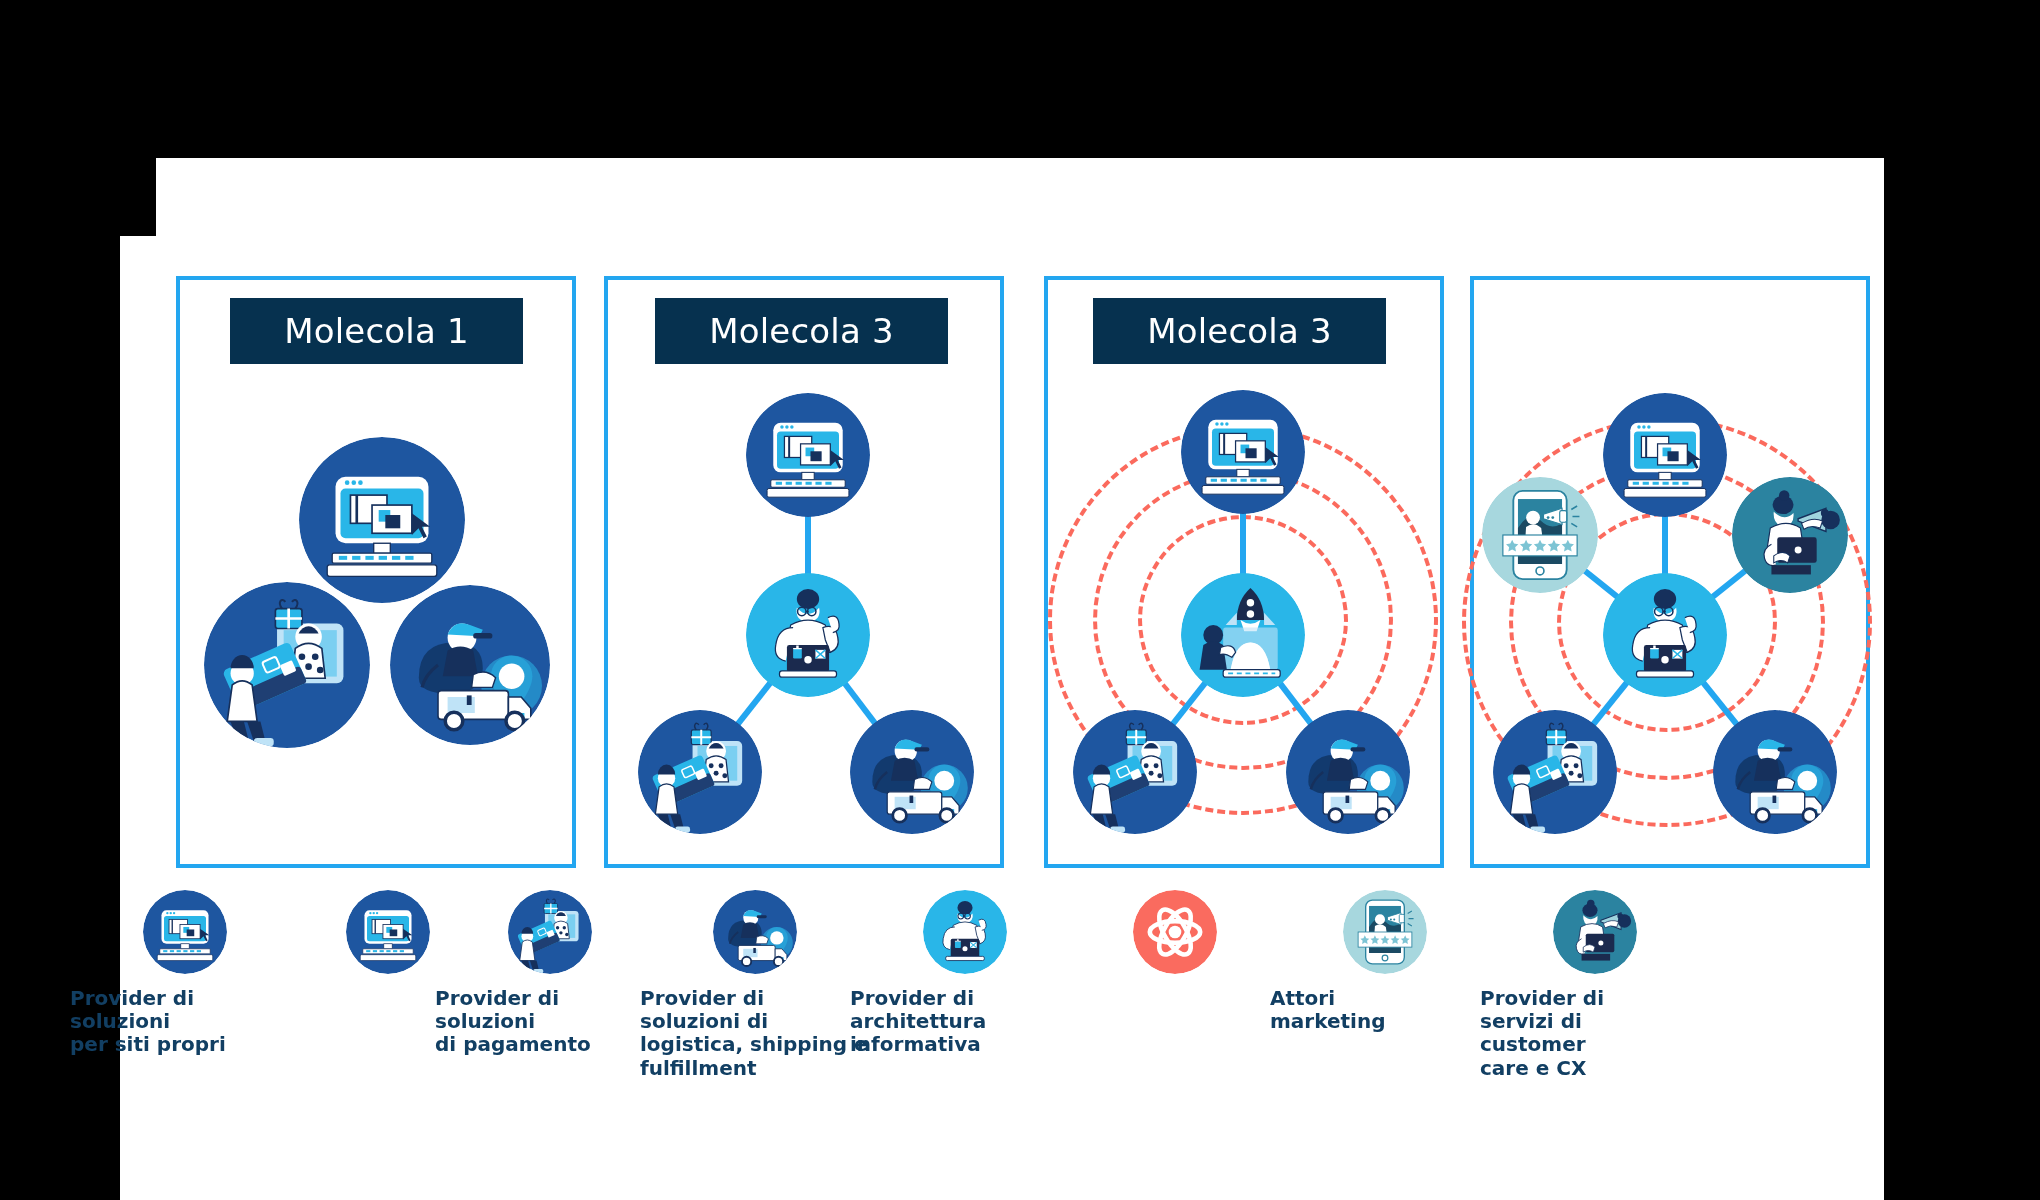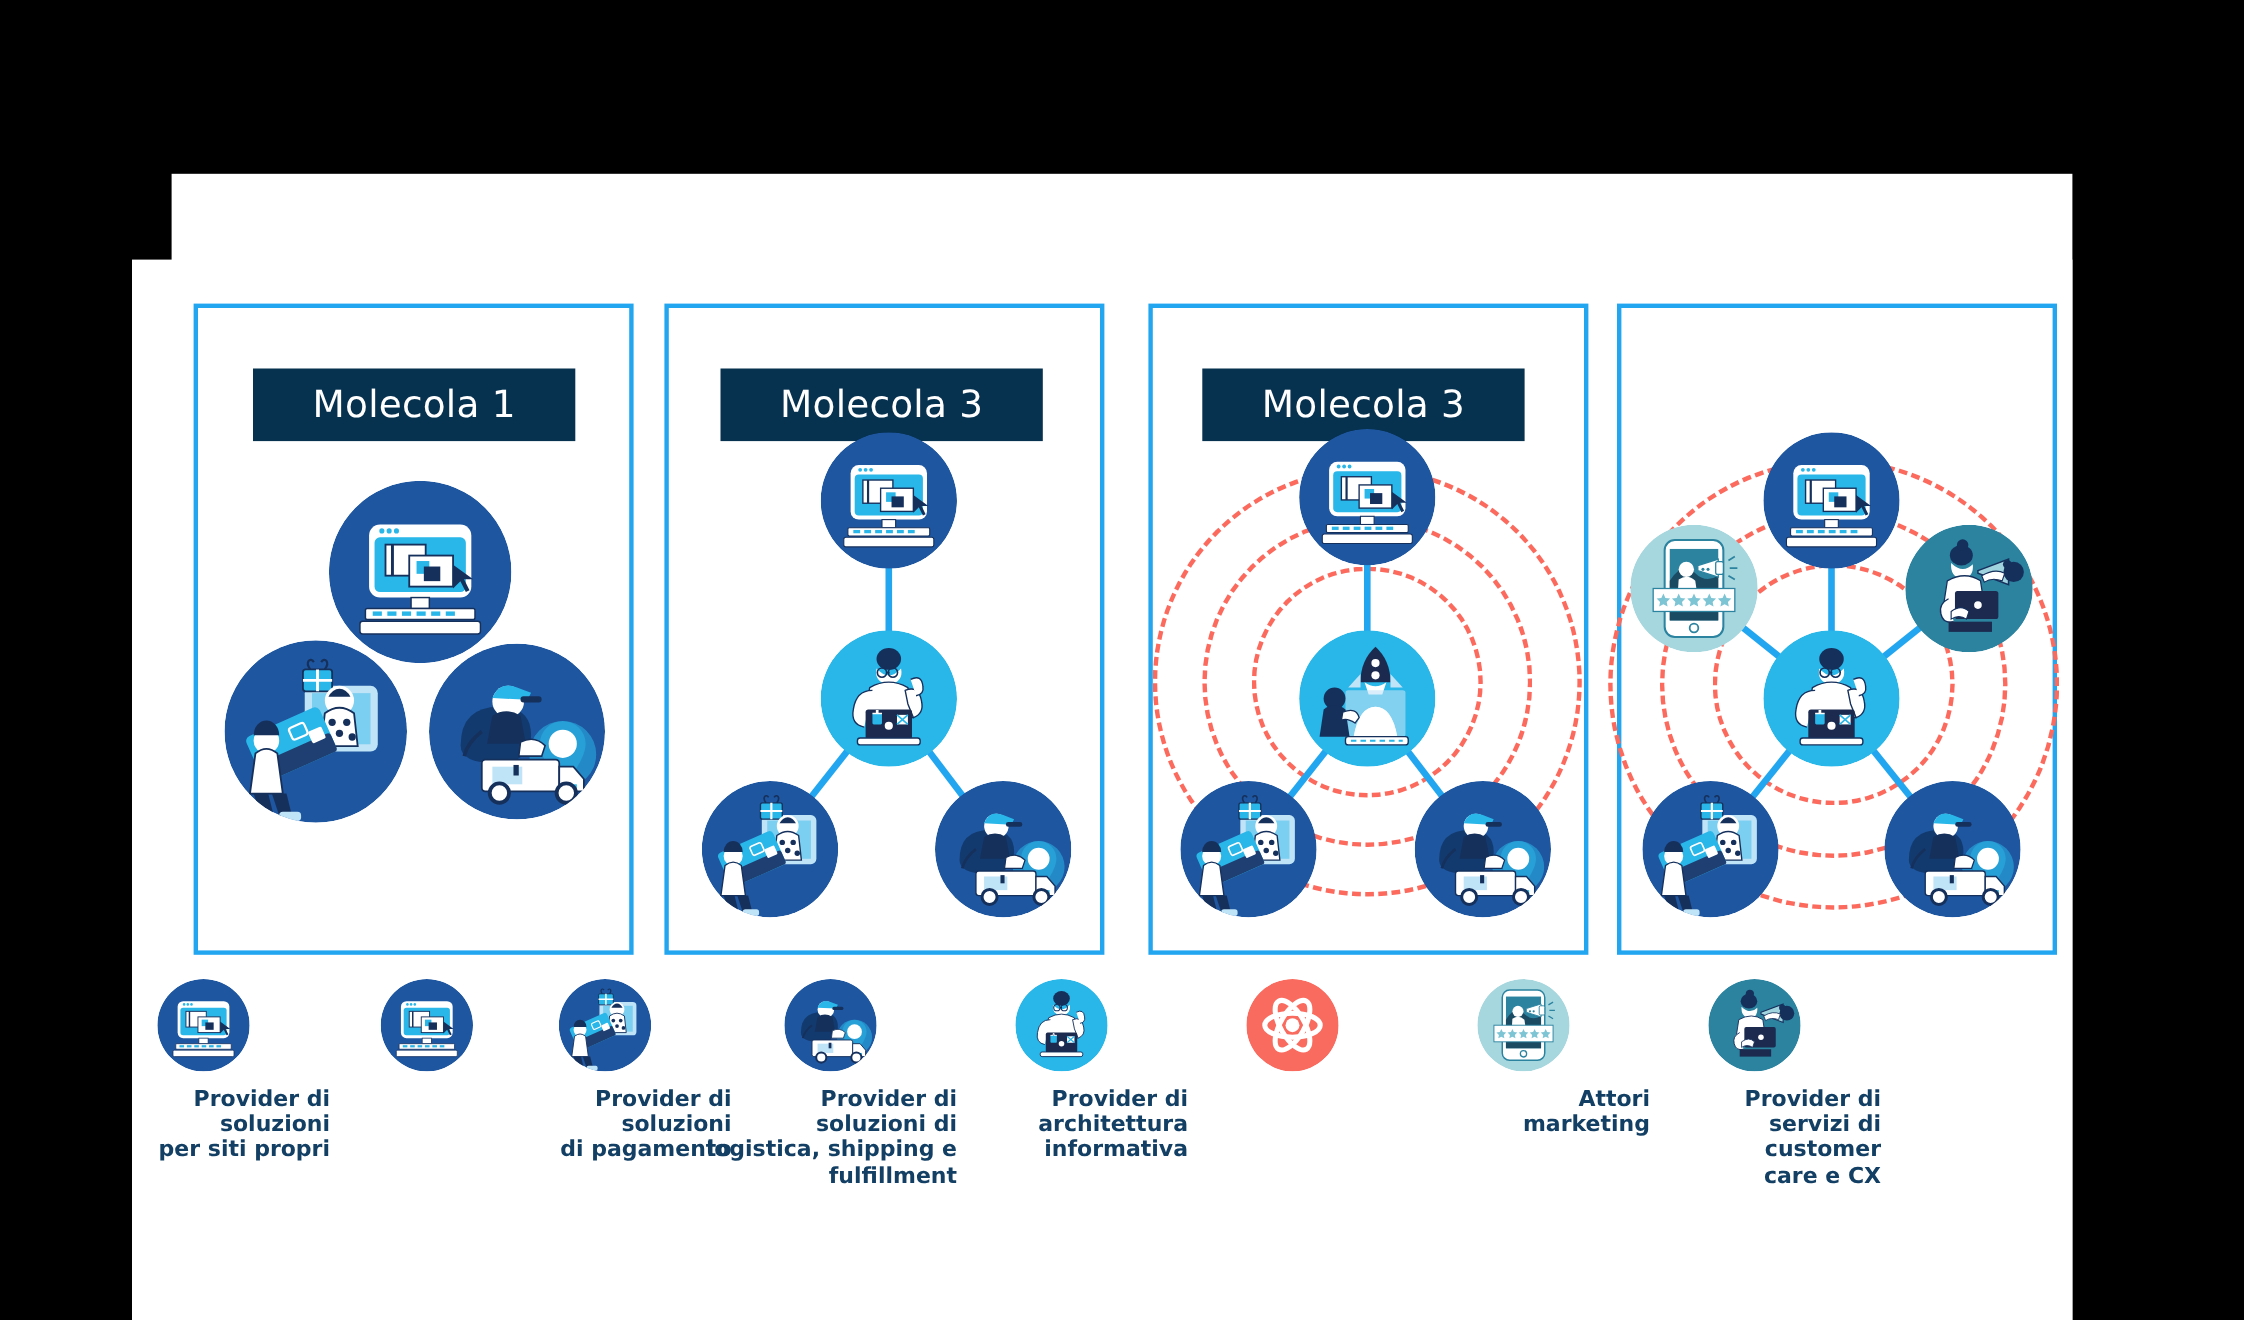--- a/index.html
+++ b/index.html
@@ -6,28 +6,28 @@
   body{width:2040px;height:1200px;font-family:"Liberation Sans",sans-serif;overflow:hidden;}
   .stage{position:relative;width:2040px;height:1200px;background:#000;}
   .canvas{position:absolute;left:156px;top:158px;width:1728px;height:1042px;background:#ffffff;}
   .canvas-step{position:absolute;left:120px;top:236px;width:1764px;height:964px;background:#ffffff;}
 
   .panels{position:absolute;left:0;top:0;width:2040px;height:1200px;}
 
   .panel{position:absolute;border:4px solid #23a6f0;background:#ffffff;box-sizing:border-box;}
   .panel-title{position:absolute;background:#06314f;color:#ffffff;
     display:flex;align-items:center;justify-content:center;
-    font-size:34px;font-weight:400;letter-spacing:.2px;font-family:"DejaVu Sans",sans-serif;margin-top:37px;}
+    font-size:34px;font-weight:400;letter-spacing:.2px;font-family:"DejaVu Sans",sans-serif;}
 
   .node{position:absolute;border-radius:50%;overflow:hidden;}
   .link{position:absolute;background:#23a6f0;}
 
   .ring{position:absolute;border-radius:50%;border:4px dashed #fb6a5d;box-sizing:border-box;}
 
-  .legend-item{position:absolute;width:230px;text-align:right;}
+  .legend-item{position:absolute;width:230px;text-align:left;}
   .legend-icon{width:78px;height:78px;border-radius:50%;margin:0 auto;overflow:hidden;position:relative;}
   .legend-label{margin-top:13px;color:#123f63;font-weight:bold;font-size:20px;line-height:1.16;
     font-family:"DejaVu Sans",sans-serif;}
 
   svg{display:block;width:100%;height:100%;}
 </style>
 </head>
 <body>
 
 <div class="stage">

